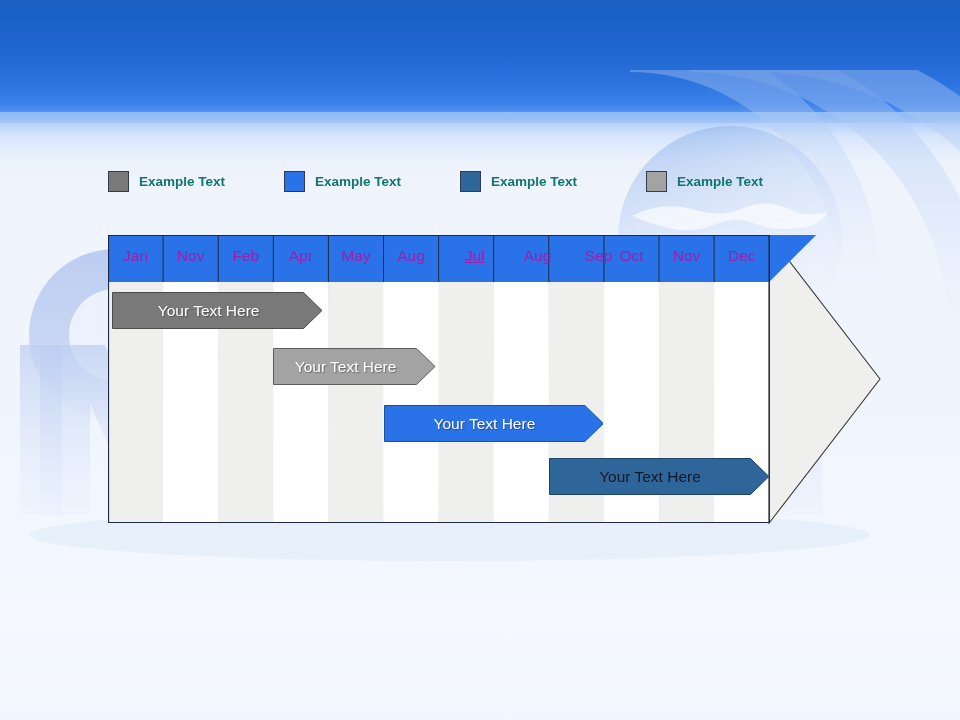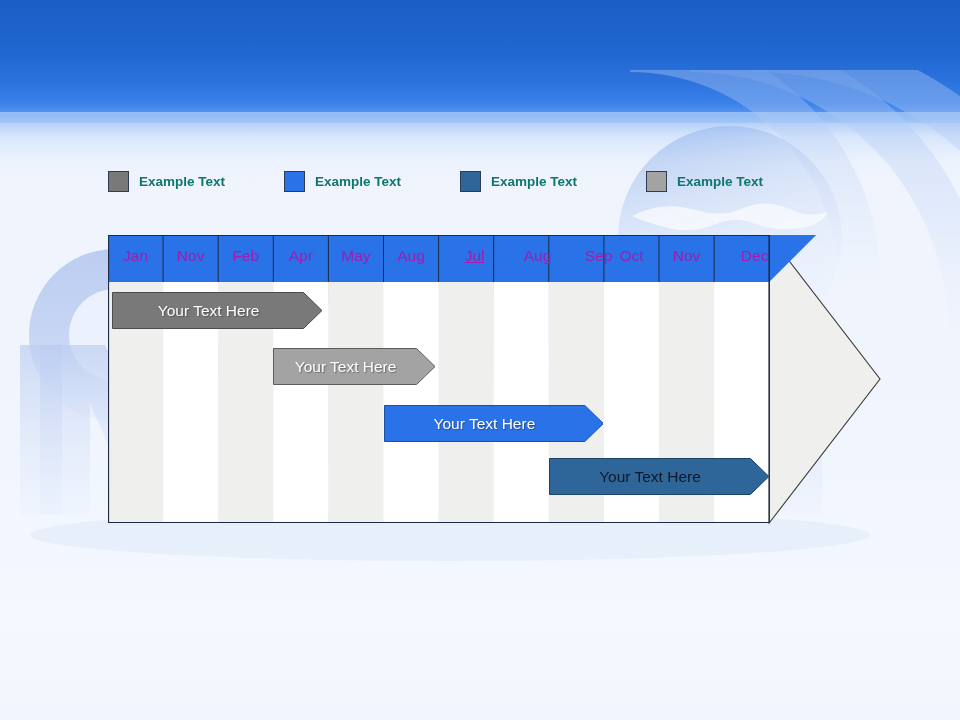--- a/index.html
+++ b/index.html
@@ -319,21 +319,21 @@
       <div class="month-label" style="left: 55.1px; width: 55.1px;">Nov</div>
       <div class="month-label" style="left: 110.2px; width: 55.1px;">Feb</div>
       <div class="month-label" style="left: 165.3px; width: 55.1px; border-radius: 15px;">Apr</div>
       <div class="month-label" style="left: 220.4px; width: 55.1px; border-radius: 14px;">May</div>
       <div class="month-label" style="left: 275.5px; width: 55.1px;">Aug</div>
       <div class="month-label" style="left: 339px; width: 55.1px; text-decoration: underline;">Jul</div>
       <div class="month-label" style="left: 402px; width: 55.1px;">Aug</div>
       <div class="month-label" style="left: 463px; width: 55.1px;">Sep</div>
       <div class="month-label" style="left: 495.9px; width: 55.1px; border-radius: 20px;">Oct</div>
       <div class="month-label" style="left: 551px; width: 55.1px; border-radius: 9px;">Nov</div>
-      <div class="month-label" style="left: 606.1px; width: 55.1px; margin-left: 13px;">Dec</div>
+      <div class="month-label" style="left: 606.1px; width: 55.1px;">Dec</div>
       <div class="bar" style="left: 4.408px; top: 57px; width: 210.482px;">
         <svg class="bar-svg" width="210.48200000000003" height="37" viewBox="0 0 210.48200000000003 37">
           <path d="M 0.5 0.5 L 191.48200000000003 0.5 L 209.98200000000003 18.5 L 191.48200000000003 36.5 L 0.5 36.5 Z" fill="#797979" stroke="#4a4a4a" stroke-width="1"></path>
         </svg>
         <div class="bar-label light">Your  Text Here</div>
       </div>
       <div class="bar" style="left: 165.3px; top: 113px; width: 162.545px;">
         <svg class="bar-svg" width="162.54500000000002" height="37" viewBox="0 0 162.54500000000002 37">
           <path d="M 0.5 0.5 L 143.54500000000002 0.5 L 162.04500000000002 18.5 L 143.54500000000002 36.5 L 0.5 36.5 Z" fill="#a3a3a3" stroke="#5a5a5a" stroke-width="1"></path>
         </svg>

